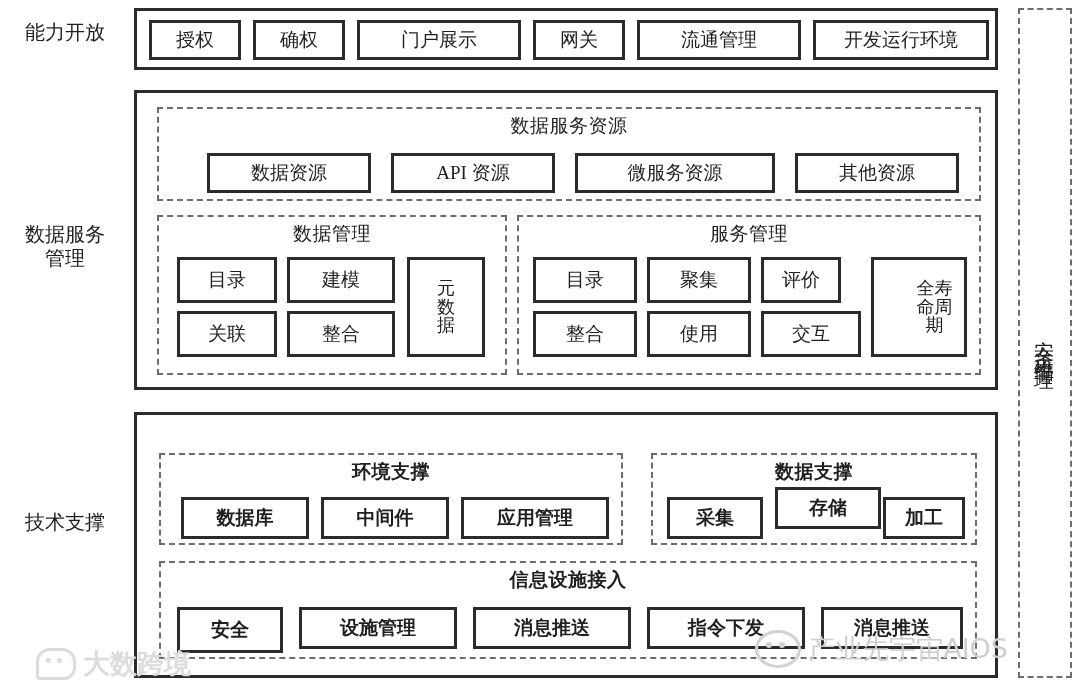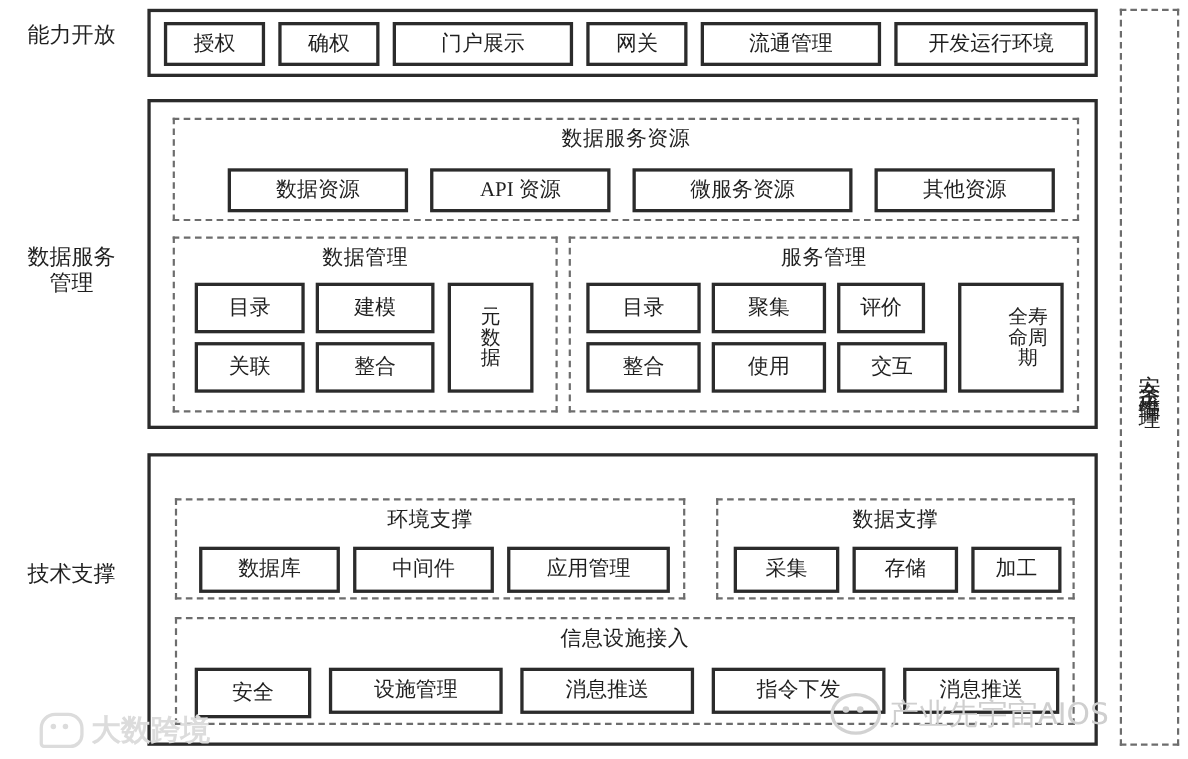--- a/index.html
+++ b/index.html
@@ -197,34 +197,34 @@
       <div class="cell" style="left:242px; top:40px; width:80px; height:46px;">评价</div>
       <div class="cell" style="left:14px; top:94px; width:104px; height:46px;">整合</div>
       <div class="cell" style="left:128px; top:94px; width:104px; height:46px;">使用</div>
       <div class="cell" style="left:242px; top:94px; width:100px; height:46px;">交互</div>
       <div class="cell" style="left:352px; top:40px; width:96px; height:100px; font-size:18px; line-height:1.05;padding-left:33px;">全寿
 命周
 期</div>
     </div>
   </div>
 
-  <div class="layer-panel" style="left:134px; top:412px; width:864px; height:266px;">
+  <div class="layer-panel" style="left:134px; top:412px; width:864px; height:266px;font-weight:bold;">
 
     <div class="group" style="left:22px; top:38px; width:464px; height:92px;">
       <div class="group-title">环境支撑</div>
 
       <div class="cell" style="left:20px; top:42px; width:128px; height:42px;">数据库</div>
       <div class="cell" style="left:160px; top:42px; width:128px; height:42px;">中间件</div>
       <div class="cell" style="left:300px; top:42px; width:148px; height:42px;">应用管理</div>
     </div>
 
     <div class="group" style="left:514px; top:38px; width:326px; height:92px;">
       <div class="group-title">数据支撑</div>
       <div class="cell" style="left:14px; top:42px; width:96px; height:42px;">采集</div>
-      <div class="cell" style="left:122px; top:42px; width:96px; height:42px;">存储</div>
+      <div class="cell" style="left:122px; top:32px; width:106px; height:42px;">存储</div>
       <div class="cell" style="left:230px; top:42px; width:82px; height:42px;">加工</div>
     </div>
 
     <div class="group" style="left:22px; top:146px; width:818px; height:98px;">
       <div class="group-title">信息设施接入</div>
       <div class="cell" style="left:16px; top:44px; width:106px; height:46px;">安全</div>
       <div class="cell" style="left:138px; top:44px; width:158px; height:42px;">设施管理</div>
       <div class="cell" style="left:312px; top:44px; width:158px; height:42px;">消息推送</div>
       <div class="cell" style="left:486px; top:44px; width:158px; height:42px;">指令下发</div>
       <div class="cell" style="left:660px; top:44px; width:142px; height:42px;">消息推送</div>

